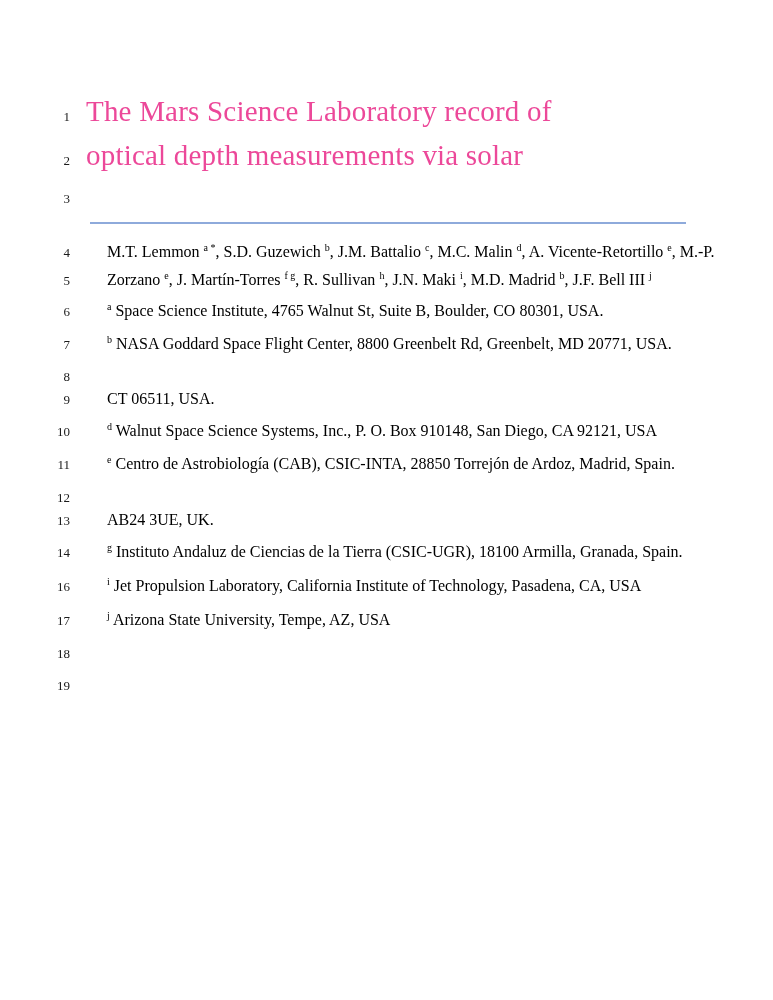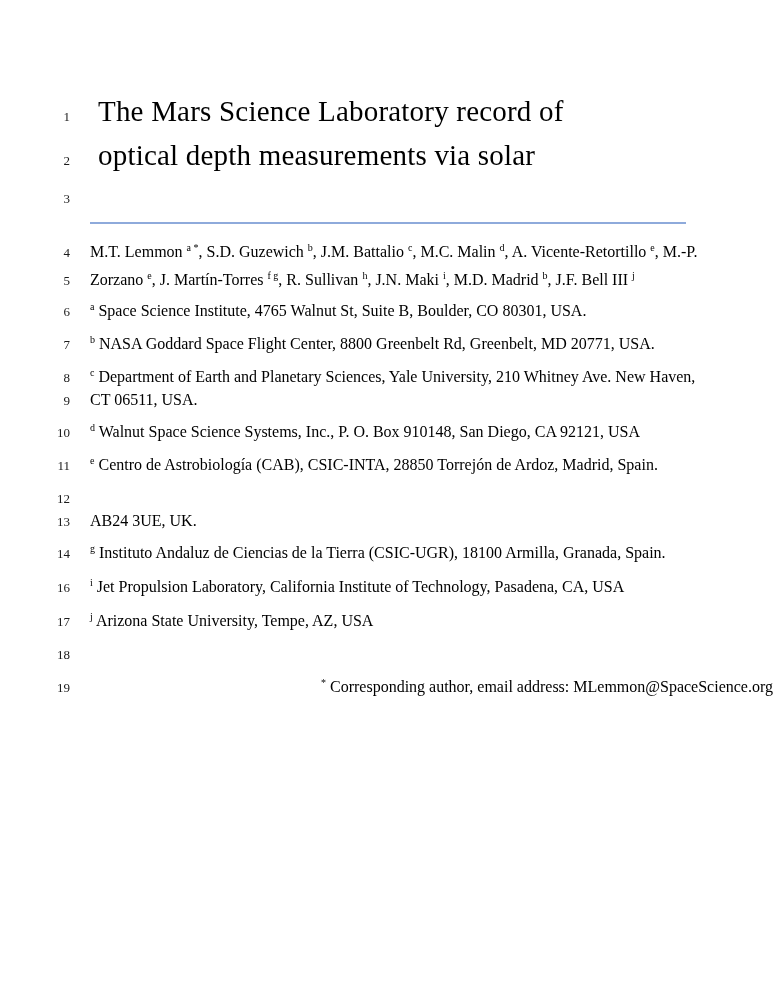--- a/index.html
+++ b/index.html
@@ -23,35 +23,35 @@
   }
   .num {
     width: 70px;
     flex: 0 0 70px;
     text-align: right;
     font-size: 13px;
     color: #1a1a1a;
     font-family: "Liberation Serif", serif;
   }
   .text {
-    margin-left: 20px;
+    margin-left: 37px;
     font-size: 16px;
     color: #000000;
   }
   .text sup {
     font-size: 10px;
     line-height: 0;
   }
   
   .trow { line-height: 38px; }
   .title-line {
-    margin-left: 28px;
+    margin-left: 16px;
     font-size: 29px;
     font-weight: 400;
-    color: #000000;
+    color: #ec4899;
     letter-spacing: 0.2px;
   }
   .rule {
     margin: 4px 87px 14px 90px;
     height: 2px;
     background: #8eaadb;
   }
   
   .lh27 { line-height: 27px; }
   
@@ -95,21 +95,20 @@
     <div class="row m10">
       <div class="num">6</div>
       <div class="text"><sup>a</sup><span> Space Science Institute, 4765 Walnut St, Suite B, Boulder, CO 80301, USA.</span></div>
     </div>
     <div class="row m10">
       <div class="num">7</div>
       <div class="text"><sup>b</sup><span> NASA Goddard Space Flight Center, 8800 Greenbelt Rd, Greenbelt, MD 20771, USA.</span></div>
     </div>
     <div class="row">
       <div class="num">8</div>
-      <div class="text"><sup>c</sup><span> Department of Earth and Planetary Sciences, Yale University, 210 Whitney Ave. New Haven,</span></div>
     </div>
     <div class="row m9">
       <div class="num">9</div>
       <div class="text"><span>CT 06511, USA.</span></div>
     </div>
     <div class="row m10">
       <div class="num">10</div>
       <div class="text"><sup>d</sup><span> Walnut Space Science Systems, Inc., P. O. Box 910148, San Diego, CA 92121, USA</span></div>
     </div>
     <div class="row m11">
@@ -134,17 +133,16 @@
     <div class="row m11">
       <div class="num">17</div>
       <div class="text"><sup>j</sup><span> Arizona State University, Tempe, AZ, USA</span></div>
     </div>
     <div class="row m10">
       <div class="num">18</div>
       <div class="text"></div>
     </div>
     <div class="row m16">
       <div class="num">19</div>
-      <div class="text"><sup>*</sup><span> Corresponding author, email address: MLemmon@SpaceScience.org</span></div>
     </div>
   </div>
 
 </div>
 
 </body></html>

